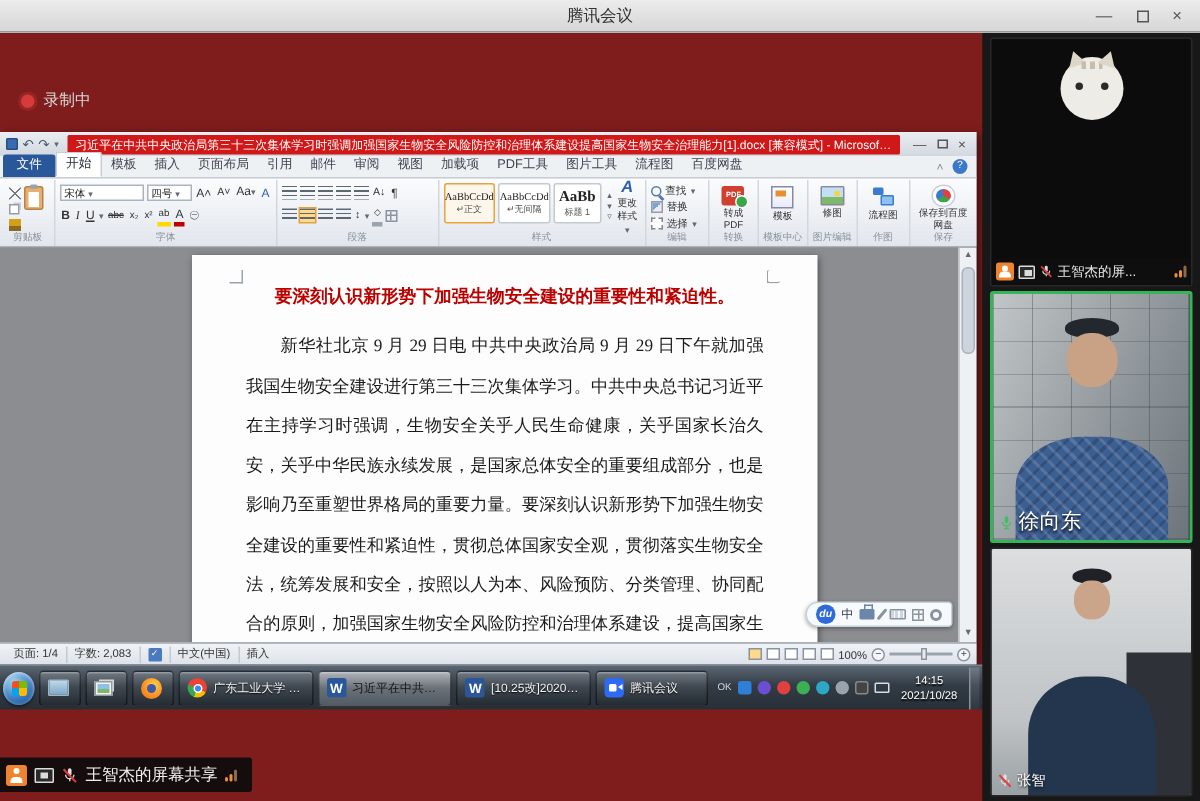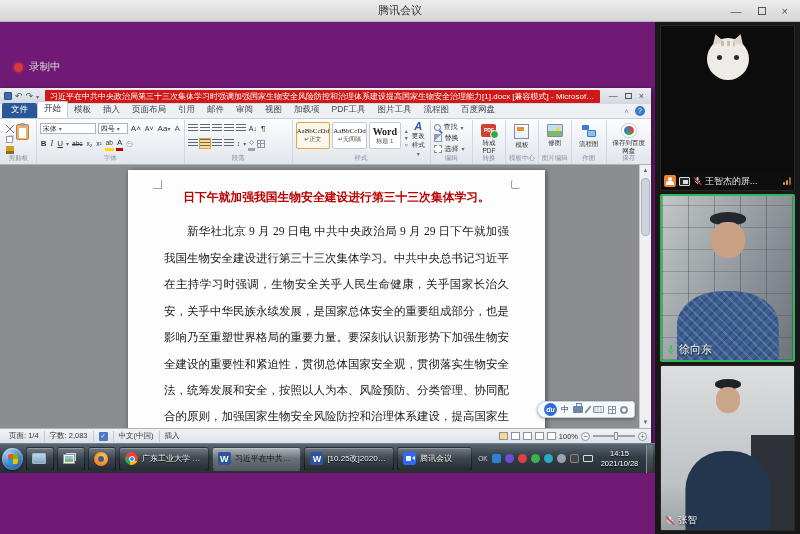--- a/index.html
+++ b/index.html
@@ -6,21 +6,21 @@
   html,body{width:800px;height:534px;overflow:hidden;background:#1d1d1d;font-family:"Liberation Sans",sans-serif}
   #screen{position:relative;width:800px;height:534px}
 
   
   #titlebar{position:absolute;top:0;left:0;right:0;height:22px;background:linear-gradient(#ececec,#d6d6d6);border-bottom:1px solid #b5b5b5;display:flex;align-items:center}
   .tb-title{position:absolute;left:0;right:0;text-align:center;font-size:11px;color:#333}
   .tb-controls{margin-left:auto;display:flex;gap:16px;align-items:center;padding-right:12px;z-index:2;color:#555;font-size:11px}
   .box-restore{width:8px;height:8px;border:1px solid #555}
 
   
-  #stage{position:absolute;top:22px;left:0;right:145px;bottom:0;background:#701a75}
+  #stage{position:absolute;top:22px;left:0;right:145px;bottom:0;background:#7f1d1d}
   #rec{position:absolute;left:14px;top:38px;display:flex;align-items:center;gap:6px;color:#d8d8d8;font-size:10.5px}
   .rec-dot{width:9px;height:9px;border-radius:50%;background:#d63a3a;box-shadow:0 0 0 2px rgba(214,58,58,.25)}
   #speaking{position:absolute;left:368px;top:22px;height:33px;background:#3b3b3b;border-radius:3px;display:flex;align-items:center;gap:7px;padding:0 11px;color:#e8e8e8;font-size:11px;box-shadow:0 1px 3px rgba(0,0,0,.4)}
   .blob{width:15px;height:12px;background:#565656;border-radius:2px}
   .vdiv{width:1px;height:15px;background:#636363}
   .back-arrow{color:#cfcfcf;font-size:12px}
 
   
   #word{position:absolute;left:0;top:66px;width:651px;height:355px;background:#8b8d90;box-shadow:2px 2px 6px rgba(0,0,0,.55)}
   .w-titlebar{height:16px;background:linear-gradient(#eaeef2,#d2d8e0);display:flex;align-items:center;padding:0 4px;gap:3px}
@@ -325,21 +325,21 @@
         <div class="grp" style="width:138px">
           <span class="chip selected">
             <span class="pv">AaBbCcDd</span>
               <span class="nm">↵正文</span>
           </span>
           <span class="chip">
             <span class="pv">AaBbCcDd</span>
               <span class="nm">↵无间隔</span>
           </span>
           <span class="chip h1">
-            <span class="pv">Word</span>
+            <span class="pv">AaBb</span>
               <span class="nm">标题 1</span>
           </span>
           <span class="chiparrows">
               <span>▴</span>
               <span>▾</span>
               <span>▿</span>
             </span>
           <span class="chgstyle">
             <span class="aa">A</span>
             <span>更改样式</span>
@@ -404,21 +404,21 @@
             <span>保存到百度网盘</span>
           </div>
           <div class="grp-label">保存</div>
         </div>
       </div>
 
       <div class="w-doc">
         <div class="page">
           <span class="cm tl"></span>
           <span class="cm tr"></span>
-          <div class="doc-title">日下午就加强我国生物安全建设进行第三十三次集体学习。</div>
+          <div class="doc-title">要深刻认识新形势下加强生物安全建设的重要性和紧迫性。</div>
           <div class="doc-body">
             <p>新华社北京 9 月 29 日电 中共中央政治局 9 月 29 日下午就加强我国生物安全建设进行第三十三次集体学习。中共中央总书记习近平在主持学习时强调，生物安全关乎人民生命健康，关乎国家长治久安，关乎中华民族永续发展，是国家总体安全的重要组成部分，也是影响乃至重塑世界格局的重要力量。要深刻认识新形势下加强生物安全建设的重要性和紧迫性，贯彻总体国家安全观，贯彻落实生物安全法，统筹发展和安全，按照以人为本、风险预防、分类管理、协同配合的原则，加强国家生物安全风险防控和治理体系建设，提高国家生物安全治理能力，切实筑牢国家生物安全屏障。</p>
 
           </div>
         </div>
         <div class="vsb">
           <div class="sbtn">▲</div>
           <div class="thumb"></div>
           <div class="sbtn dn">▼</div>
         </div>
@@ -497,20 +497,38 @@
         <span class="tr" style="background:#444;border:1px solid #888"></span>
         <span class="tr" style="width:10px;height:7px;background:transparent;border:1px solid #d8dde2;border-radius:1px"></span>
       </span>
       <span class="clock">
         <div>14:15</div>
           <div>2021/10/28</div>
       </span>
       <span class="showdesk"></span>
     </div>
 
+    <div id="share">
+      <span class="host"></span>
+      <span class="scr"></span>
+      <span class="micwrap">
+        <svg width="11" height="12" viewBox="0 0 12 12">
+            <rect x="4.7" y="0.8" width="2.6" height="5.4" rx="1.3" fill="#e0e0e0"></rect>
+            <path d="M3 5.4a3 3 0 0 0 6 0" fill="none" stroke="#e0e0e0" stroke-width="1"></path>
+            <line x1="6" y1="8.6" x2="6" y2="10.2" stroke="#e0e0e0" stroke-width="1"></line>
+            <line x1="1.5" y1="1.5" x2="10.5" y2="10.8" stroke="#e23c3c" stroke-width="1.5"></line>
+          </svg>
+      </span>
+      <span class="cap">王智杰的屏幕共享</span>
+      <span class="sig">
+          <i class="b1"></i>
+          <i class="b2"></i>
+          <i class="b3"></i>
+        </span>
+    </div>
   </div>
 
   <div id="sidebar">
 
     <div class="tile">
       <div class="cat">
           <span class="stripe"></span>
           <span class="eye l"></span>
           <span class="eye r"></span>
         </div>
@@ -545,21 +563,21 @@
       </div>
       <div class="nameplate">
         <span class="micwrap">
           <svg width="10" height="11" viewBox="0 0 12 12">
               <rect x="4.6" y="0.8" width="2.8" height="5.6" rx="1.4" fill="#3fbf63"></rect>
               <path d="M2.8 5.4a3.2 3.2 0 0 0 6.4 0" fill="none" stroke="#3fbf63" stroke-width="1.1"></path>
               <line x1="6" y1="8.8" x2="6" y2="10.3" stroke="#3fbf63" stroke-width="1.1"></line>
               <line x1="4" y1="10.7" x2="8" y2="10.7" stroke="#3fbf63" stroke-width="1.1"></line>
             </svg>
         </span>
-        <span class="nm" style="font-size:11px">徐向东</span>
+        <span class="nm" style="font-size:14px">徐向东</span>
       </div>
     </div>
 
     <div class="tile">
       <div class="photo ph-zhang">
         <div class="furniture"></div>
         <div class="t-zhang" style="position:absolute;inset:0">
             <span class="hair"></span>
             <span class="head"></span>
             <span class="torso"></span>

